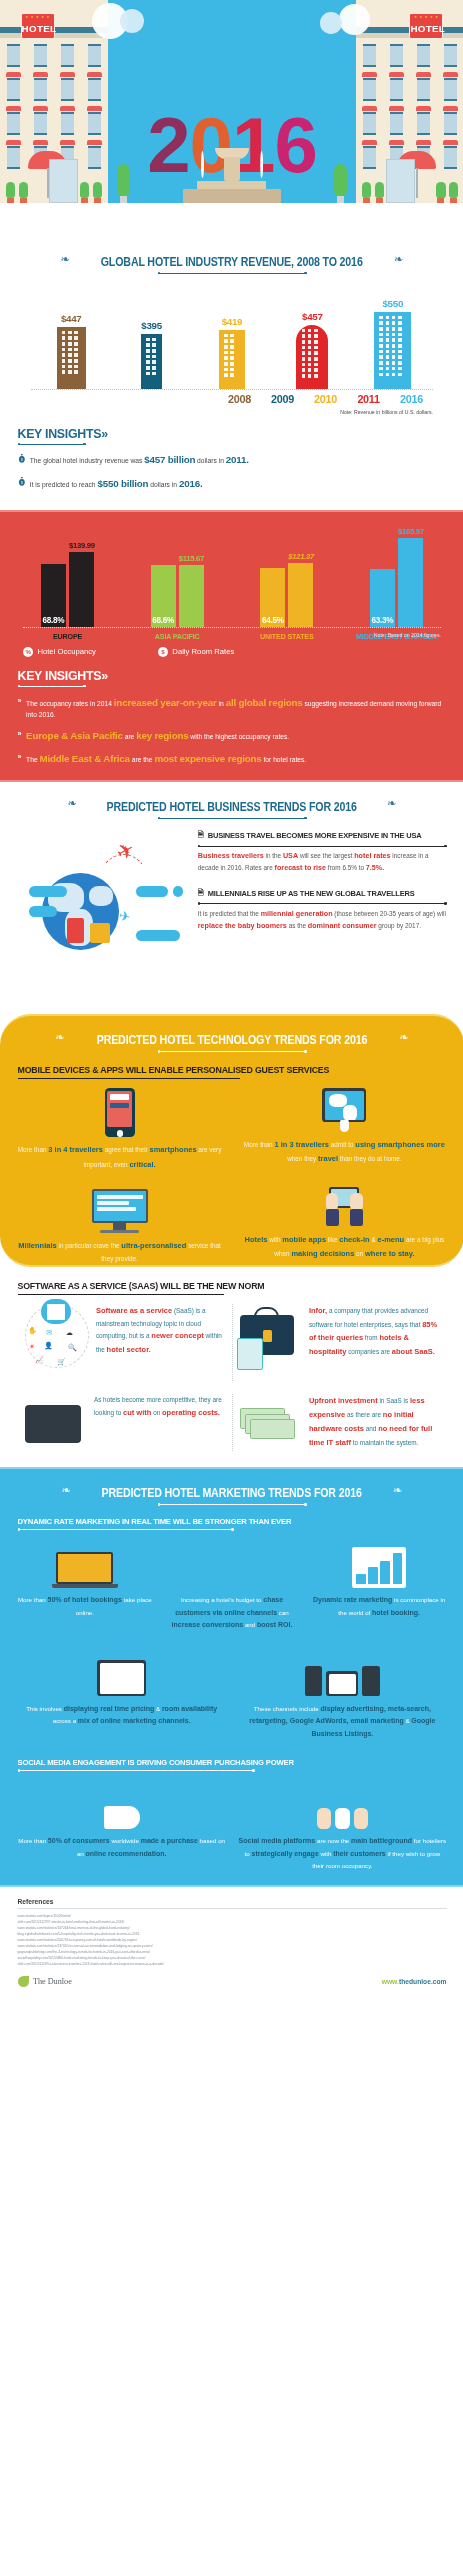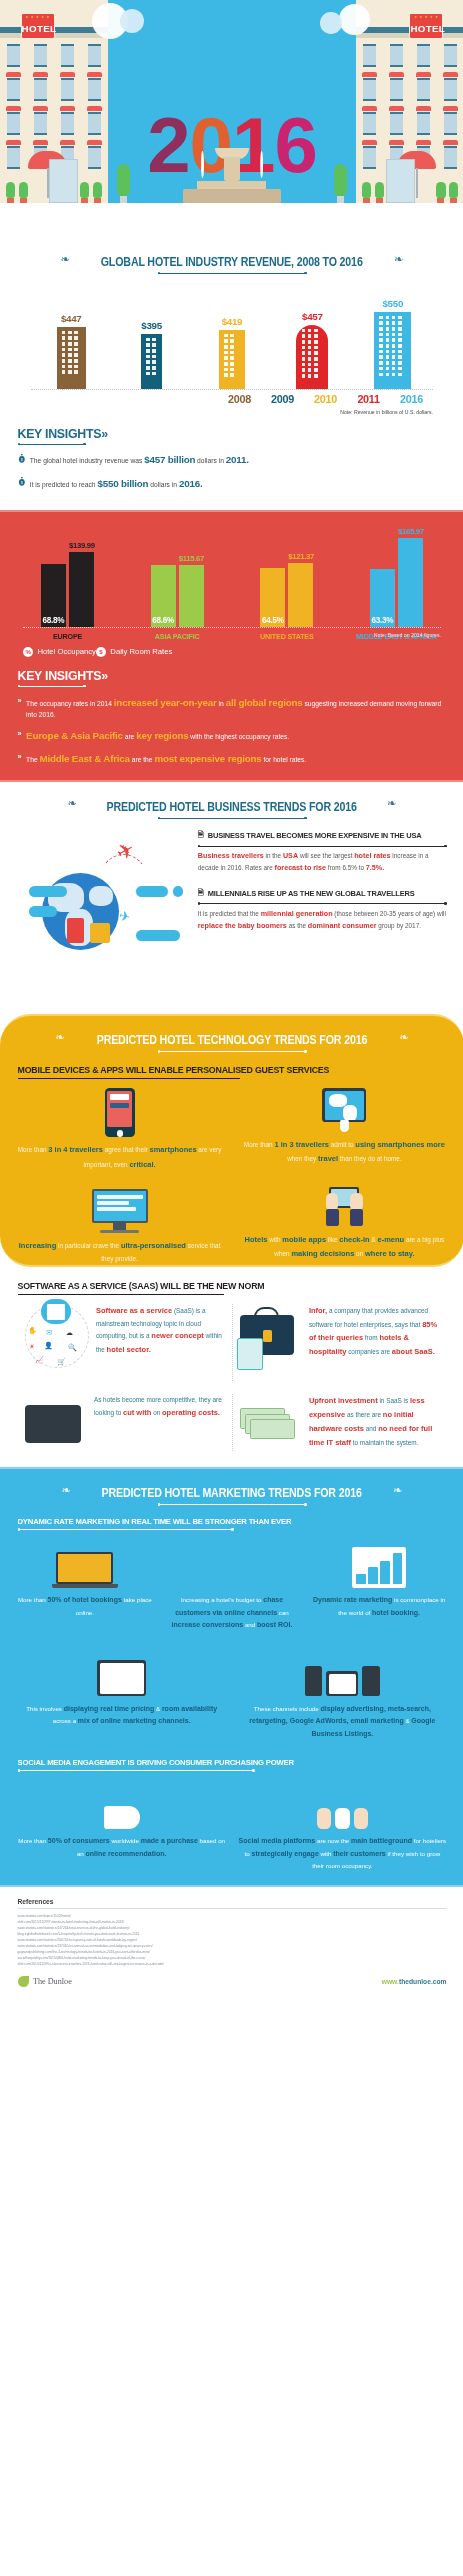--- a/index.html
+++ b/index.html
@@ -126,21 +126,21 @@
   .occ-bars { display:flex; align-items:flex-end; justify-content:space-between; height:101px; border-bottom:1px dotted #f6cfcd; }
   .occ-group { width:89px; display:flex; align-items:flex-end; justify-content:center; gap:3.1px; position:relative; }
   .occ-bar { width:25px; position:relative; }
   .occ-pct { position:absolute; bottom:2.1px; left:0; right:0; text-align:center; color:#fff; font-size:8.2px; font-weight:bold;
              letter-spacing:-0.3px; font-family:"Liberation Sans Narrow","Liberation Sans",sans-serif; }
   .occ-rate-lbl { position:absolute; bottom:100%; left:0; right:0; text-align:center; font-size:7.7px; font-weight:bold;
                   letter-spacing:-0.3px; margin-bottom:2.6px; font-family:"Liberation Sans Narrow","Liberation Sans",sans-serif; }
   .occ-names { display:flex; justify-content:space-between; margin-top:4.1px; }
   .occ-names div { width:89px; text-align:center; font-size:7.2px; font-weight:bold; letter-spacing:-0.2px;
                    font-family:"Liberation Sans Narrow","Liberation Sans",sans-serif; }
-  .occ-legend { display:flex; padding:11.3px 23px 0; align-items:center; position:relative; }
+  .occ-legend { display:flex; gap:62px; padding:11.3px 23px 0; align-items:center; position:relative; }
   .leg { display:flex; align-items:center; gap:4.1px; color:#fff; font-size:7.7px; }
   .leg .badge { width:10.3px; height:10.3px; border-radius:50%; background:#fff; color:#e04b44; font-size:6.2px;
                 font-weight:bold; display:flex; align-items:center; justify-content:center; }
   .occ-note { position:absolute; right:23px; top:-3.1px; color:#fbdedc; font-size:5.2px; }
 
   
   .panel { padding:0 0 14.4px; }
   .sub-head { margin:13.4px 17.5px 0; }
   .sub-head .sh-t { font-size:8.8px; font-weight:bold; letter-spacing:-0.2px;
                     font-family:"Liberation Sans Narrow","Liberation Sans",sans-serif; }
@@ -662,21 +662,21 @@
             </div>
             <div class="occ-bar" style="height: 62px; background: rgb(156, 203, 74);">
               <span class="occ-rate-lbl" style="color: rgb(156, 203, 74);">$115.67</span>
             </div>
           </div>
           <div class="occ-group">
             <div class="occ-bar" style="height: 59px; background: rgb(240, 179, 35);">
               <span class="occ-pct">64.5%</span>
             </div>
             <div class="occ-bar" style="height: 64px; background: rgb(240, 179, 35);">
-              <span class="occ-rate-lbl" style="color: rgb(240, 179, 35);">$121.37</span>
+              <span class="occ-rate-lbl" style="color: rgb(240, 179, 35); font-style: italic;">$121.37</span>
             </div>
           </div>
           <div class="occ-group">
             <div class="occ-bar" style="height: 58px; background: rgb(61, 183, 228);">
               <span class="occ-pct">63.3%</span>
             </div>
             <div class="occ-bar" style="height: 89px; background: rgb(61, 183, 228);">
               <span class="occ-rate-lbl" style="color: rgb(61, 183, 228);">$165.97</span>
             </div>
           </div>
@@ -810,21 +810,21 @@
       <div class="tech-cell">
         <div class="monitor">
           <div class="mscr">
               <div class="mrow"></div>
               <div class="mrow" style="width:70%"></div>
               <div class="mrow" style="width:86%"></div>
             </div>
           <div class="mstand"></div>
             <div class="mbase"></div>
         </div>
-        <div class="tech-txt" id="tech-2"><b>Increasing</b><span> in particular crave the </span><b>ultra-personalised</b><span> service that they provide.</span></div>
+        <div class="tech-txt" id="tech-2"><b>Millennials</b><span> in particular crave the </span><b>ultra-personalised</b><span> service that they provide.</span></div>
       </div>
       <div class="tech-cell">
         <div class="hands">
           <div class="dev">
               <div class="s"></div>
             </div>
           <div class="hnd a"></div>
             <div class="hnd b"></div>
           <div class="arm a"></div>
             <div class="arm b"></div>

